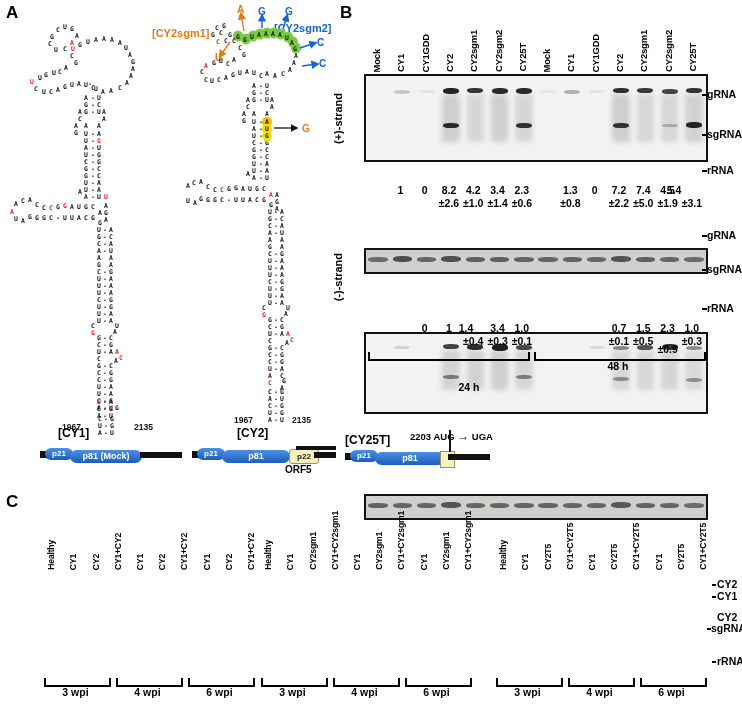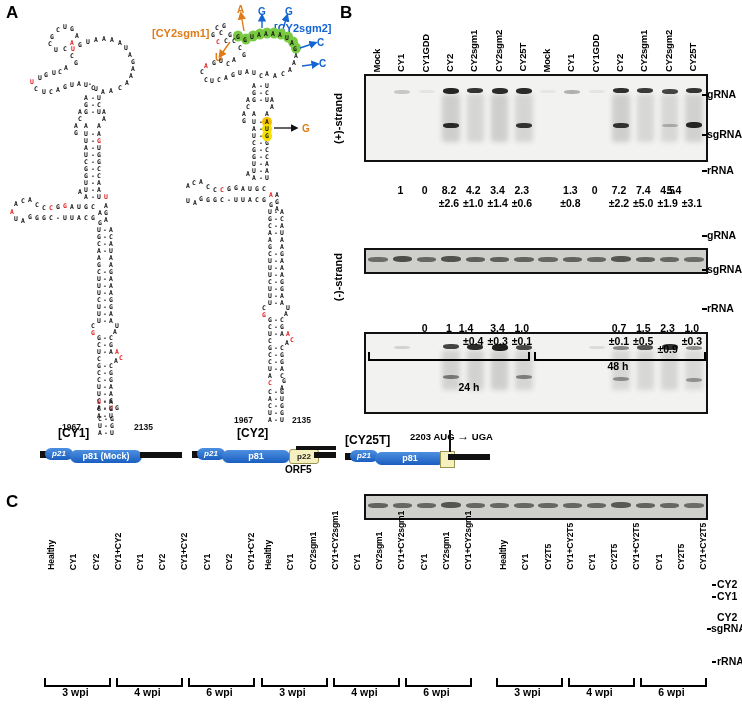--- a/index.html
+++ b/index.html
@@ -17,21 +17,21 @@
   .rna{font-family:"DejaVu Sans Mono",monospace;font-size:7px;font-weight:bold;
        line-height:7.4px;white-space:pre;}
   .struct-name{font-size:12px;font-weight:bold;}
   .sgm1{color:#e07b18;font-size:11px;font-weight:bold;}
   .sgm2{color:#1464d2;font-size:11px;font-weight:bold;}
   .bracket{position:absolute;border-left:2px solid #000;border-right:2px solid #000;
            border-bottom:2px solid #000;height:7px;}
   .bracket-lab{font-size:10.5px;font-weight:bold;text-align:center;}
   .band{position:absolute;background:#1b1b1b;border-radius:40%;}
   .p21{background:linear-gradient(180deg,#4d8fe0,#1a5fc0);color:#fff;font-size:8px;
-       font-weight:bold;text-align:center;border-radius:7px;font-style:italic;}
+       font-weight:bold;text-align:center;border-radius:7px;}
   .p81{background:linear-gradient(180deg,#4d8fe0,#1a5fc0);color:#fff;font-size:9px;
        font-weight:bold;text-align:center;border-radius:7px;}
   .p22{background:#f5f0bd;border:1px solid #9a9450;color:#222;font-size:8px;
        font-weight:bold;text-align:center;border-radius:3px;}
   .blk{background:#111;}
 </style>
 </head>
 <body>
 
 <div class="abs panel-letter" style="left:6px;top:3px;">A</div>

